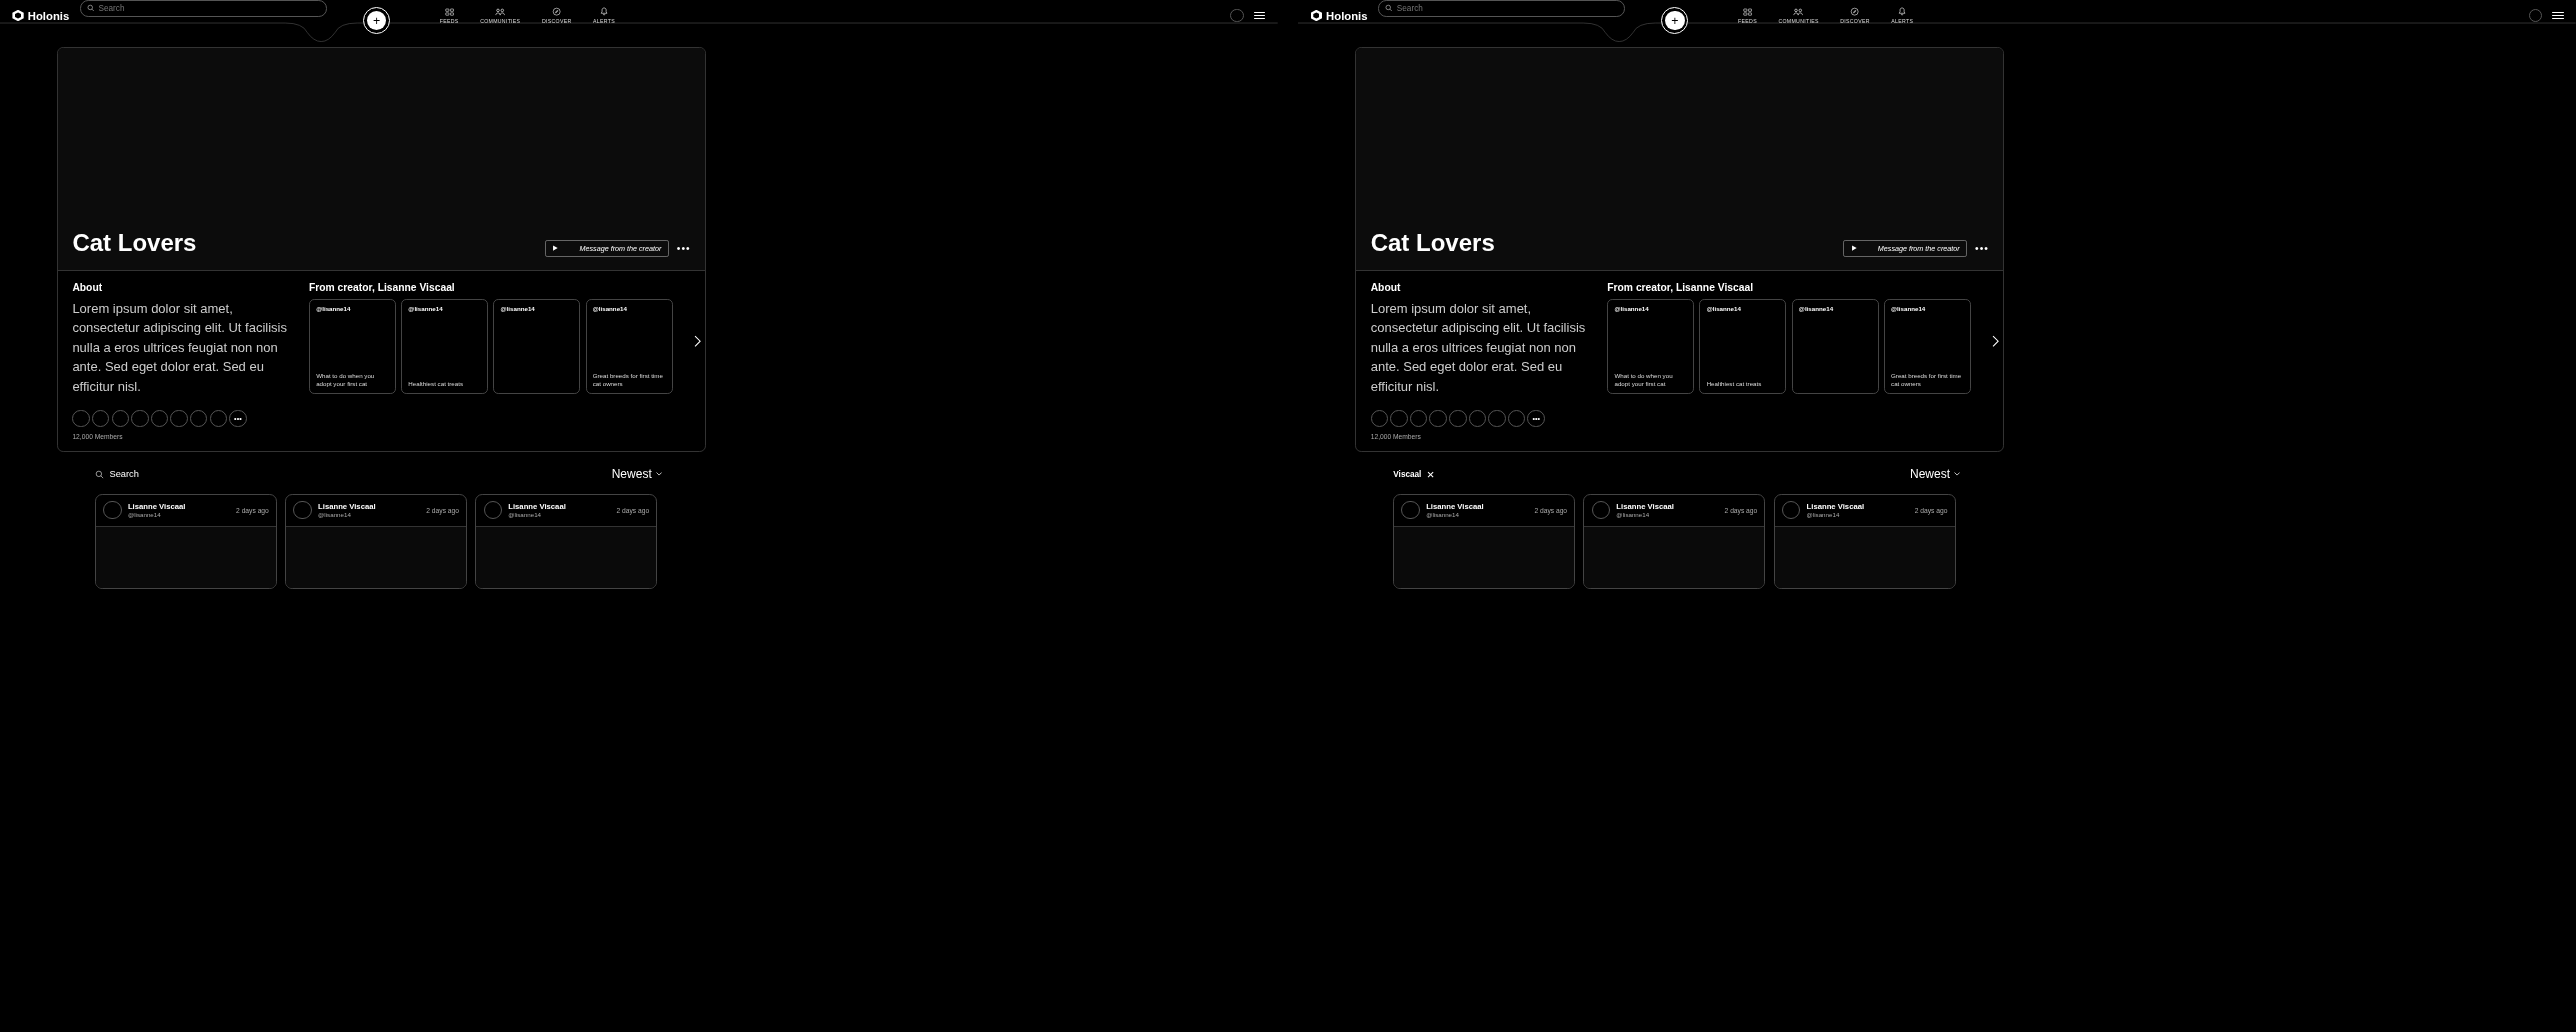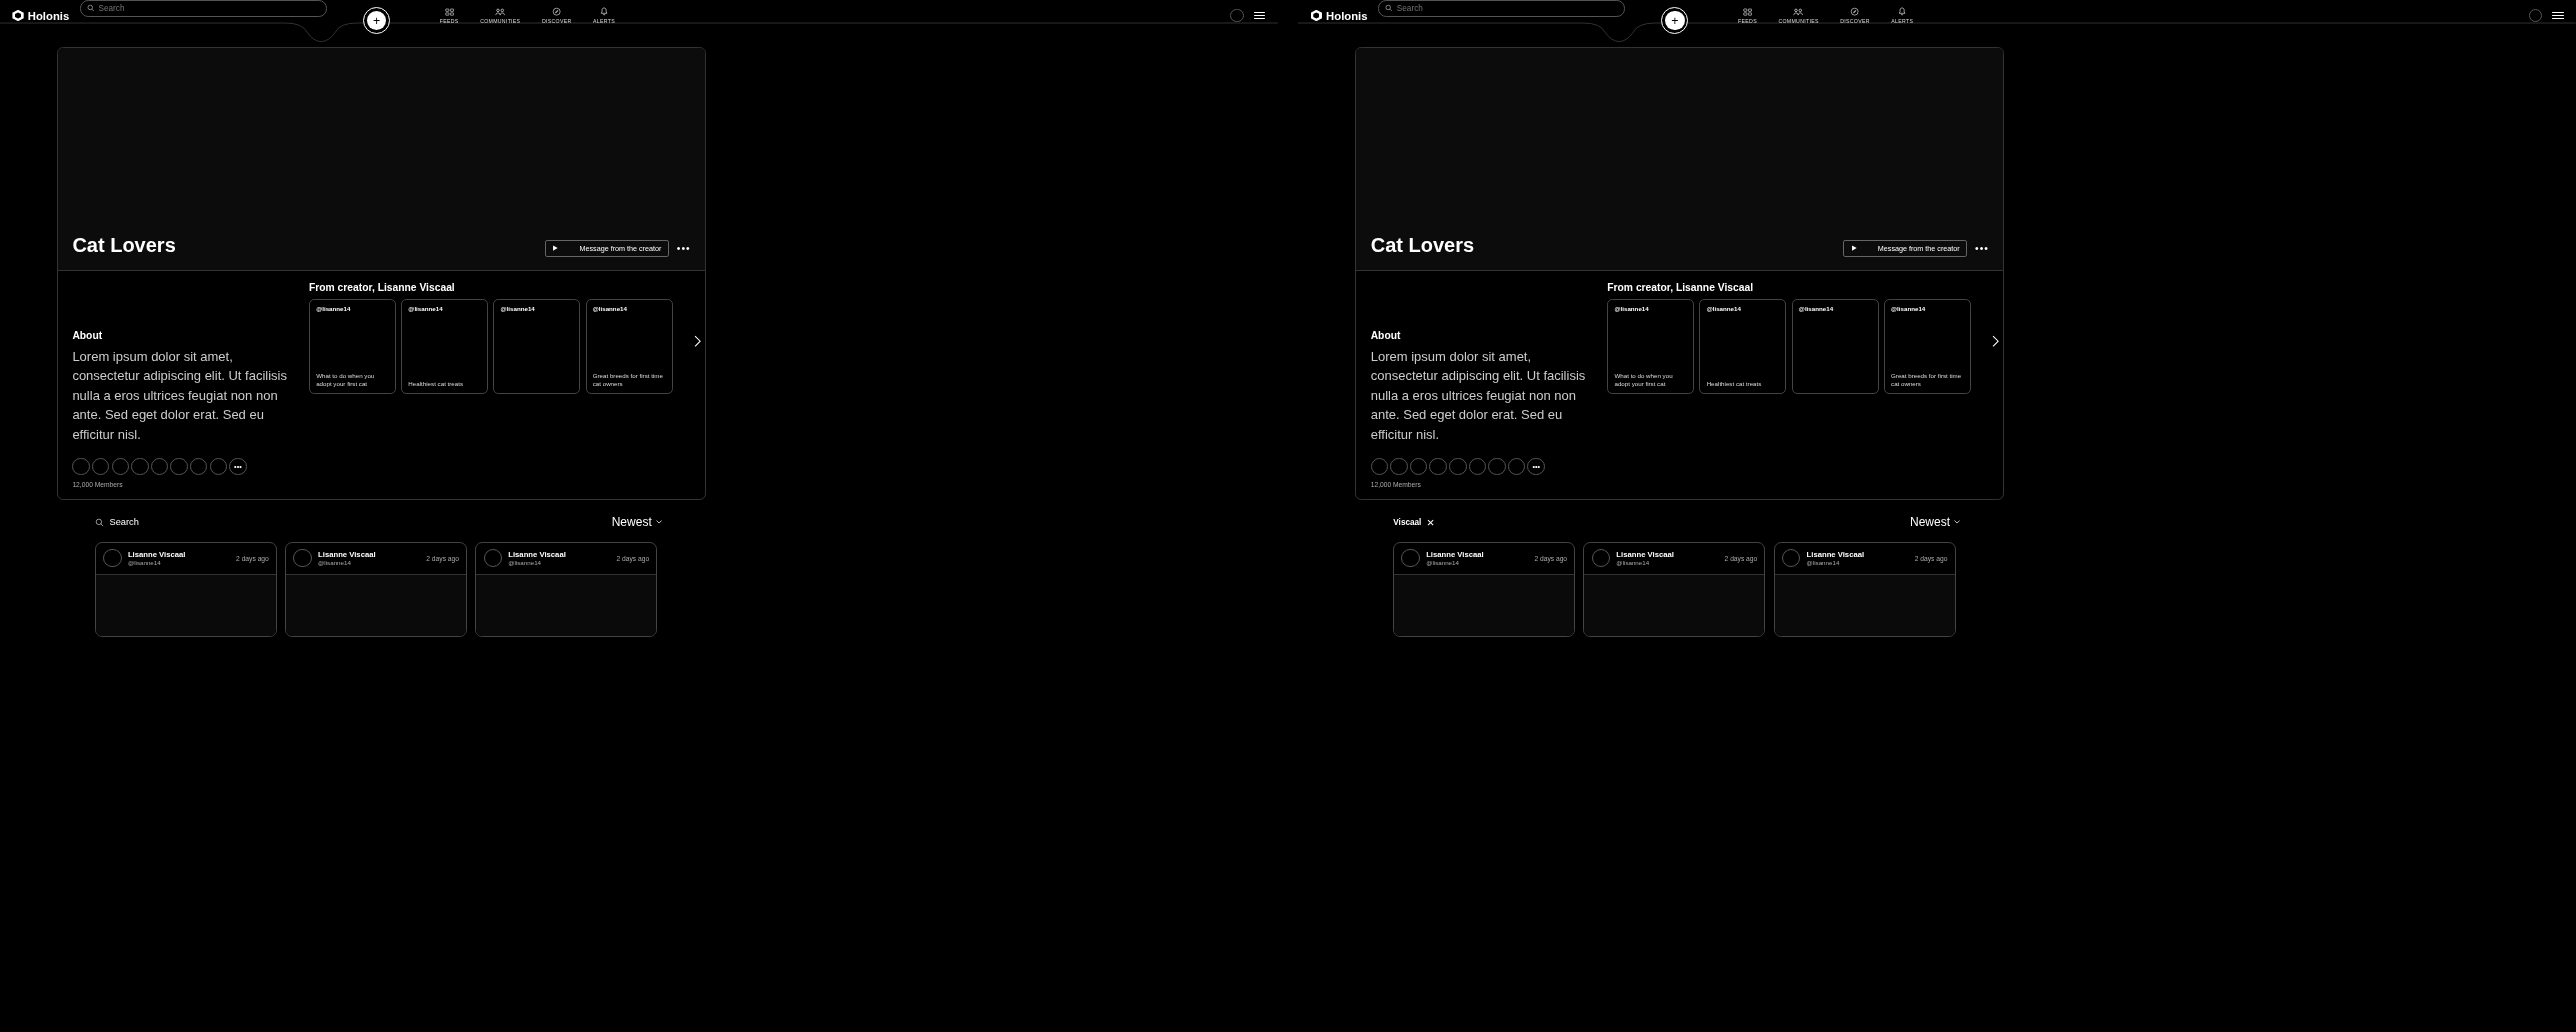--- a/index.html
+++ b/index.html
@@ -159,56 +159,56 @@
 }
 .hero {
   height: 222px;
   background: #0c0c0c;
   display: flex;
   align-items: flex-end;
   justify-content: space-between;
   padding: 12.4px 14.4px;
 }
 .hero-title {
-  font-size: 20px;
+  font-size: 24px;
   font-weight: 600;
   margin-top: 48px;
 }
 .hero-actions {
   display: flex;
   align-items: center;
   gap: 8.2px;
 }
 .msg-btn {
   border: 0.5px solid #666;
   border-radius: 2.1px;
   padding: 3.1px 6.2px;
   font-size: 7.2px;
   display: flex;
   align-items: center;
   gap: 21px;
   cursor: pointer;
   background: transparent;
   color: #fff;
+  font-style: italic;
 }
 .more-dots {
   font-size: 10.3px;
   letter-spacing: 1px;
   cursor: pointer;
 }
 .info-row {
   display: flex;
   border-top: 0.5px solid #333;
   padding: 11.3px 14.4px;
   gap: 20.6px;
 }
 .about-col {
   width: 216px;
   flex-shrink: 0;
-  margin-top: 48px;
 }
 .section-title {
   font-size: 10.3px;
   font-weight: 600;
   margin-bottom: 6.2px;
 }
 .about-text {
   font-size: 13px;
   line-height: 1.5;
   color: #ccc;

